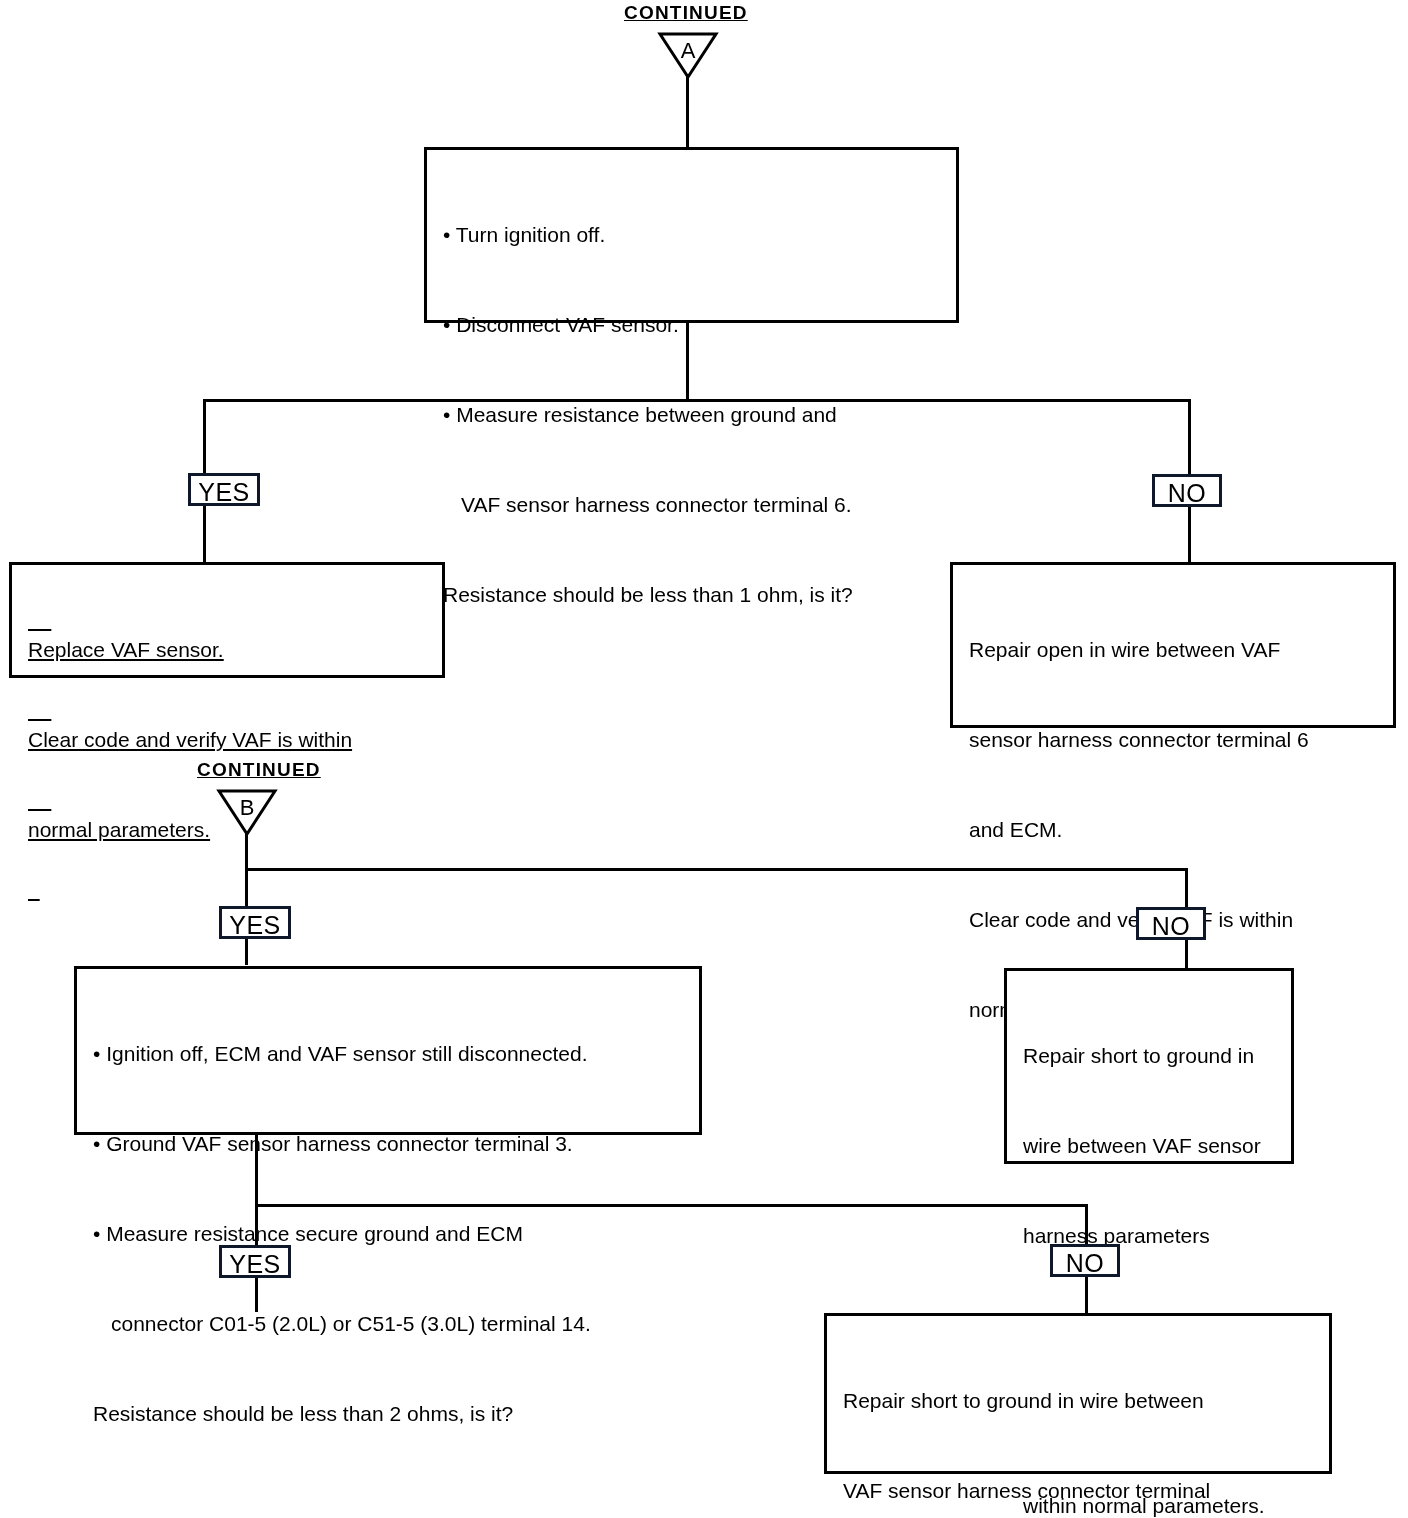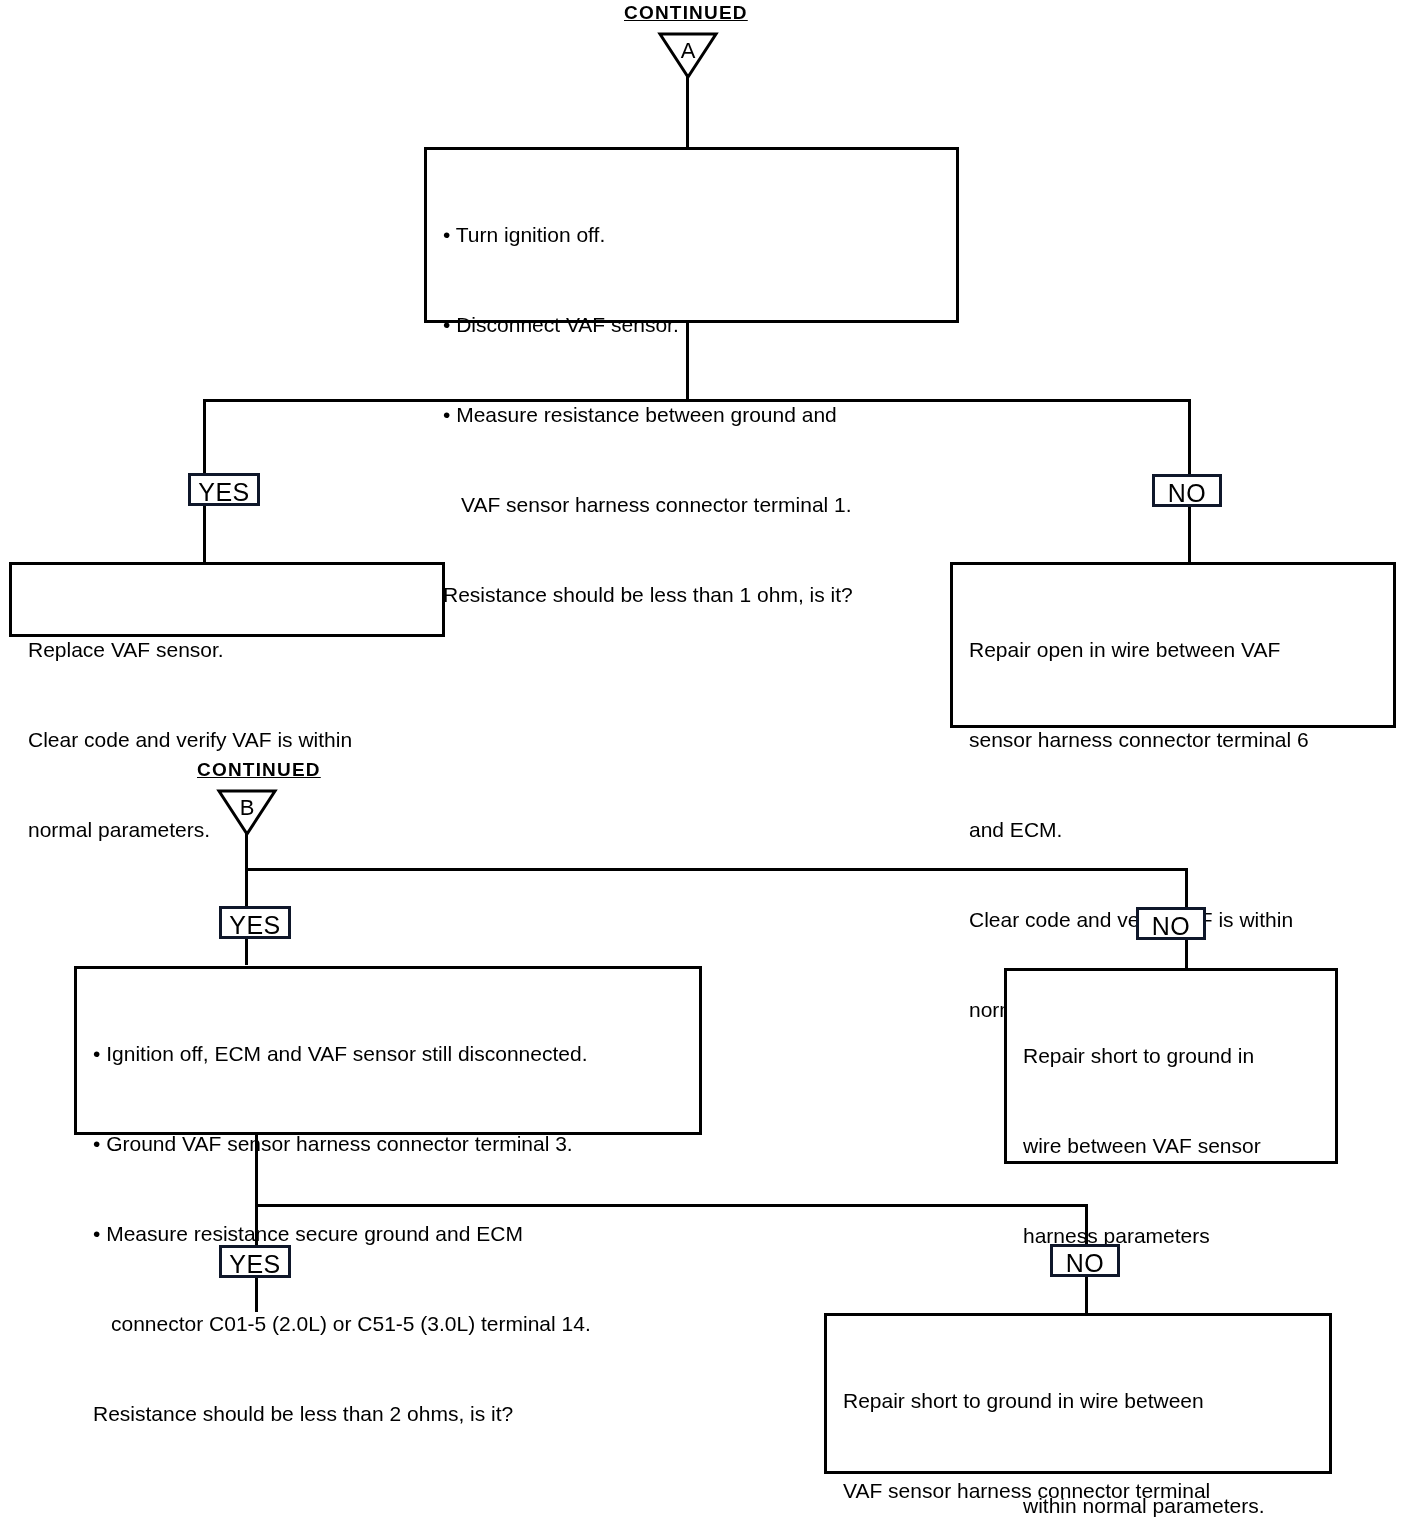--- a/index.html
+++ b/index.html
@@ -94,36 +94,36 @@
       <text class="tri-letter" x="31" y="28" text-anchor="middle">A</text>
     </svg>
   </div>
 
   <div class="vline" style="left:686px; top:76px; height:71px;"></div>
 
   <div class="node" style="left:424px; top:147px; width:535px; height:176px;">
     <span class="ln">• Turn ignition off.</span>
     <span class="ln">• Disconnect VAF sensor.</span>
     <span class="ln">• Measure resistance between ground and</span>
-    <span class="ln hang">VAF sensor harness connector terminal 1.</span>
+    <span class="ln hang">VAF sensor harness connector terminal 6.</span>
     <span class="ln">Resistance should be less than 1 ohm, is it?</span>
   </div>
 
   <div class="vline" style="left:686px; top:323px; height:78px;"></div>
   <div class="hline" style="left:203px; top:399px; width:988px;"></div>
 
   <div class="vline" style="left:203px; top:399px; height:76px;"></div>
   <div class="chip" style="left:188px; top:473px; width:72px; height:33px;">YES</div>
   <div class="vline" style="left:203px; top:506px; height:57px;"></div>
 
   <div class="vline" style="left:1188px; top:399px; height:77px;"></div>
   <div class="chip" style="left:1152px; top:474px; width:70px; height:33px;">NO</div>
   <div class="vline" style="left:1188px; top:507px; height:56px;"></div>
 
-  <div class="node" style="left:9px; top:562px; width:436px; height:75px;">
+  <div class="node" style="left:9px; top:562px; width:436px; height:116px;text-decoration:underline;">
     <span class="ln">Replace VAF sensor.</span>
     <span class="ln">Clear code and verify VAF is within</span>
     <span class="ln">normal parameters.</span>
   </div>
 
   <div class="node" style="left:950px; top:562px; width:446px; height:166px;">
     <span class="ln">Repair open in wire between VAF</span>
     <span class="ln">sensor harness connector terminal 6</span>
     <span class="ln">and ECM.</span>
     <span class="ln">Clear code and verify VAF is within</span>
@@ -151,21 +151,21 @@
   <div class="vline" style="left:1185px; top:940px; height:28px;"></div>
 
   <div class="node" style="left:74px; top:966px; width:628px; height:169px;">
     <span class="ln">• Ignition off, ECM and VAF sensor still disconnected.</span>
     <span class="ln">• Ground VAF sensor harness connector terminal 3.</span>
     <span class="ln">• Measure resistance secure ground and ECM</span>
     <span class="ln hang">connector C01-5 (2.0L) or C51-5 (3.0L) terminal 14.</span>
     <span class="ln">Resistance should be less than 2 ohms, is it?</span>
   </div>
 
-  <div class="node" style="left:1004px; top:968px; width:334px; height:196px;">
+  <div class="node" style="left:1004px; top:968px; width:290px; height:196px;">
     <span class="ln">Repair short to ground in</span>
     <span class="ln">wire between VAF sensor</span>
     <span class="ln">harness parameters</span>
     <span class="ln">terminal 3 and ECM. Clear</span>
     <span class="ln">code and verify VAF is</span>
     <span class="ln">within normal parameters.</span>
   </div>
 
   <div class="vline" style="left:255px; top:1135px; height:72px;"></div>
   <div class="hline" style="left:255px; top:1204px; width:833px;"></div>

